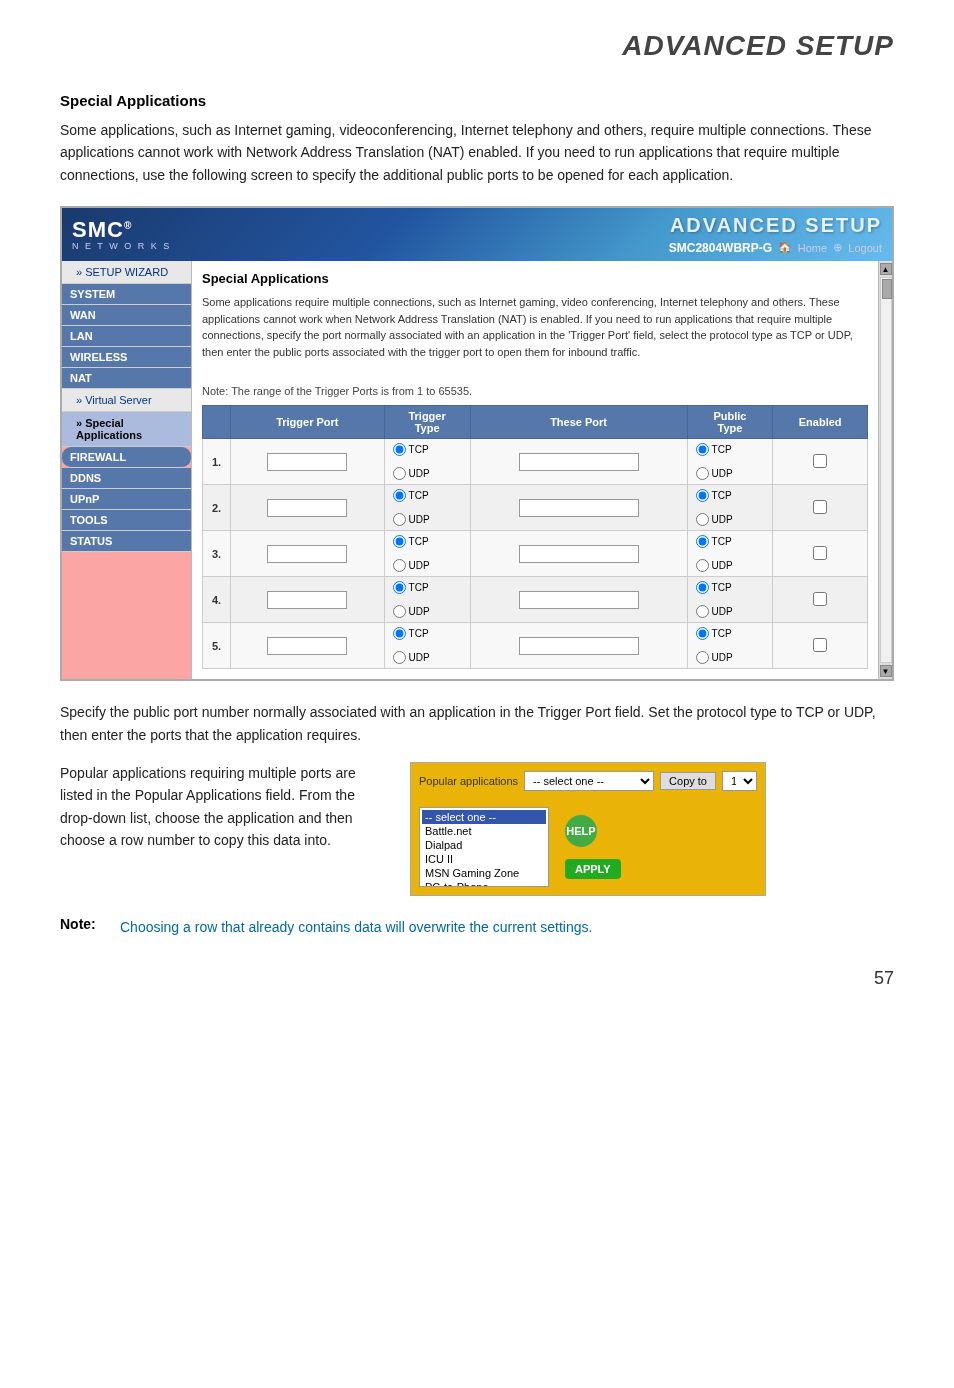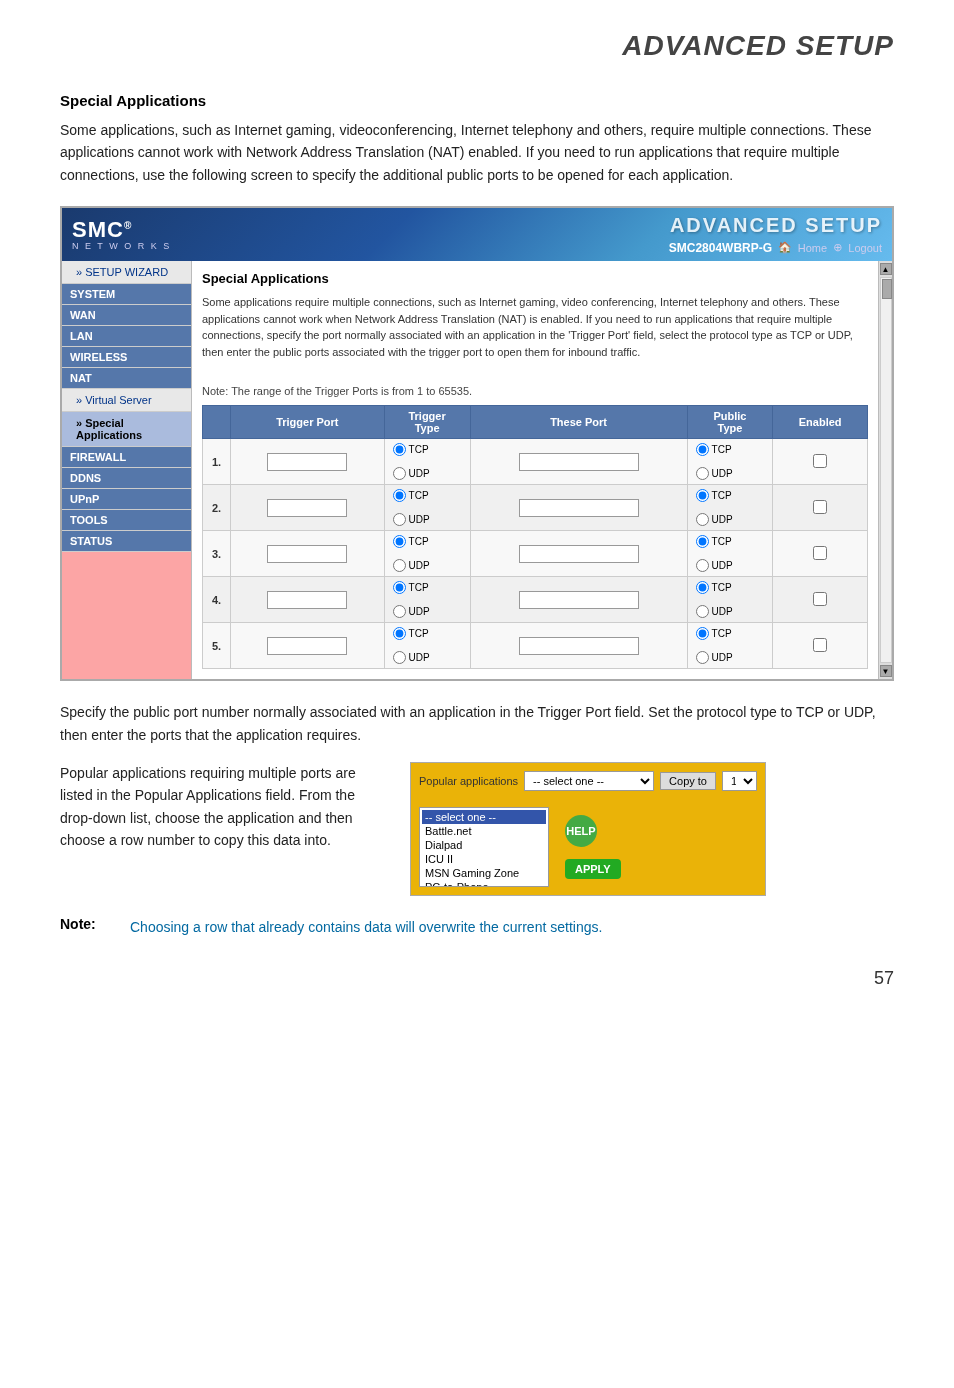--- a/index.html
+++ b/index.html
@@ -156,20 +156,21 @@
 
     .sidebar-item.active {
       background: #aabbdd;
       color: #000;
       font-weight: bold;
     }
 
     .sidebar-item.highlight {
       background: #5577aa;
       color: #fff;
+      border-radius: 9px;
     }
 
     
     .main-content {
       flex: 1;
       background: #fff;
       padding: 10px;
       overflow-x: auto;
     }
 
@@ -377,21 +378,21 @@
       color: #fff;
       font-size: 11px;
       font-weight: bold;
       padding: 4px 10px;
       cursor: pointer;
     }
 
     
     .note-section {
       display: flex;
-      gap: 20px;
+      gap: 10px;
       margin-top: 20px;
     }
 
     .note-keyword {
       font-weight: bold;
       font-size: 14px;
       min-width: 50px;
     }
 
     .note-content {

